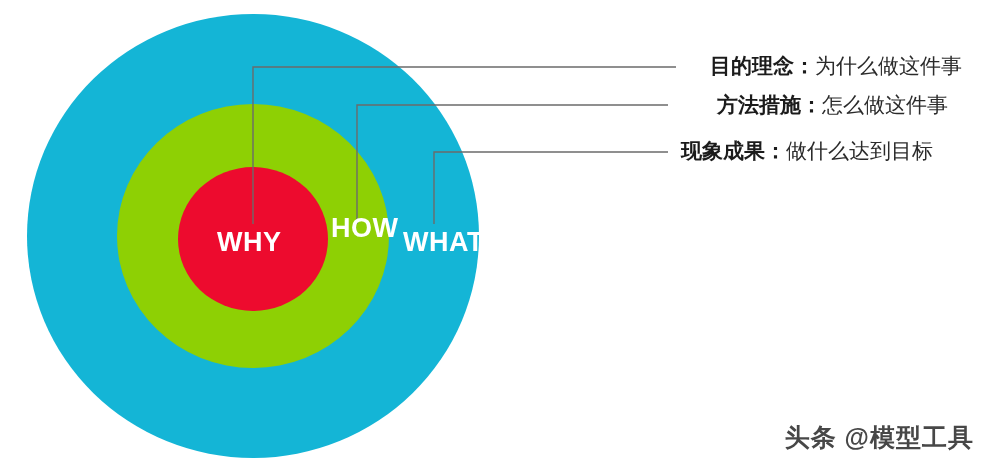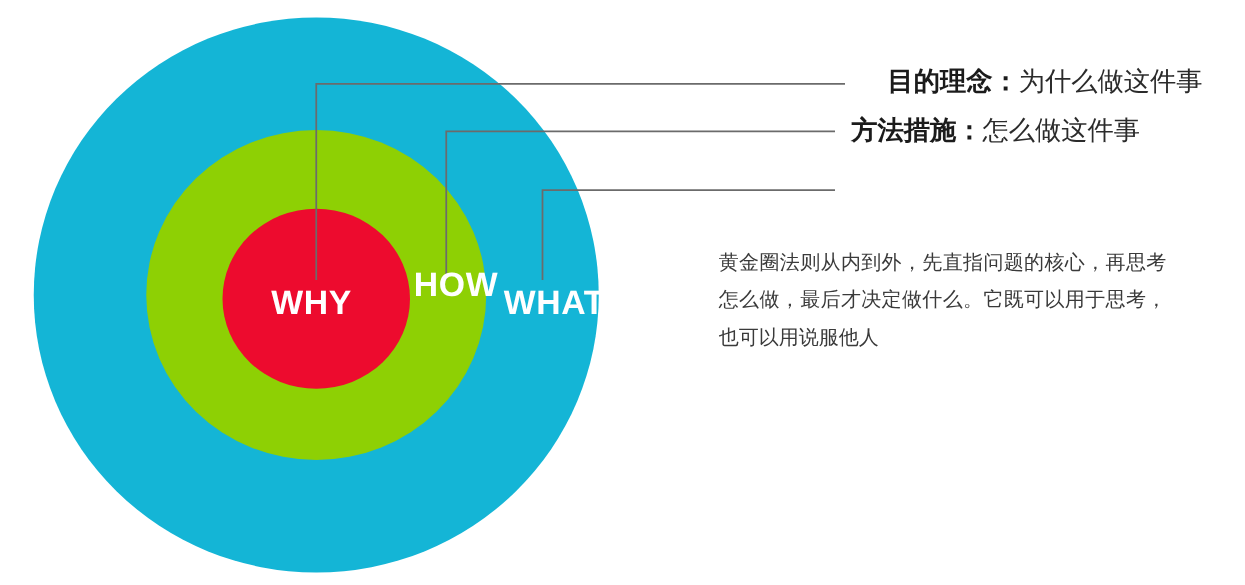--- a/index.html
+++ b/index.html
@@ -72,21 +72,21 @@
   }
 
   
   .callout {
     position: absolute;
     white-space: nowrap;
     line-height: 1;
     font-size: 21px;
   }
   #callout-0 { left: 681px; top: 55px; margin-left: 29px; }
-  #callout-1 { left: 681px; top: 94px; }
+  #callout-1 { left: 717px; top: 94px; }
   #callout-2 { left: 681px; top: 140px; }
 
   .callout .term {
     font-weight: bold;
     color: #1b1b1b;
   }
   .callout .sep {
     font-weight: bold;
     color: #1b1b1b;
   }
@@ -140,17 +140,20 @@
   <div class="ring-label" id="label-what">WHAT</div>
 
   <div class="callout" id="callout-0">
     <span class="term">目的理念</span><span class="sep">：</span><span class="desc">为什么做这件事</span>
   </div>
 
   <div class="callout" id="callout-1">
     <span class="term">方法措施</span><span class="sep">：</span><span class="desc">怎么做这件事</span>
   </div>
 
+  <div class="callout" id="callout-2">
+    <span class="term">现象成果</span><span class="sep">：</span><span class="desc">做什么达到目标</span>
+  </div>
 
-  <div id="description">黄金圈法则从内到外，先直指问题的核心，再思考怎么做，最后才决定做什么。它既可以用于思考，也可以用说服他人</div>
 
+  <div id="watermark">头条 @模型工具</div>
 
 </div>
 
 </body></html>

